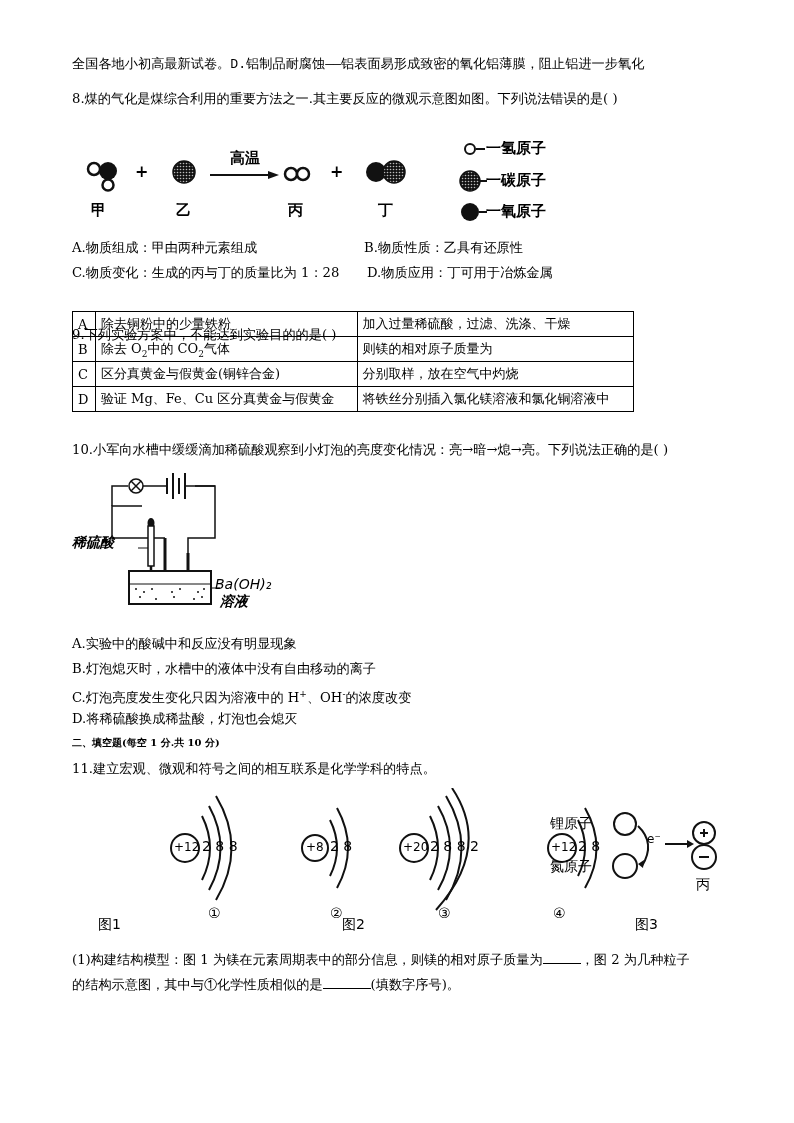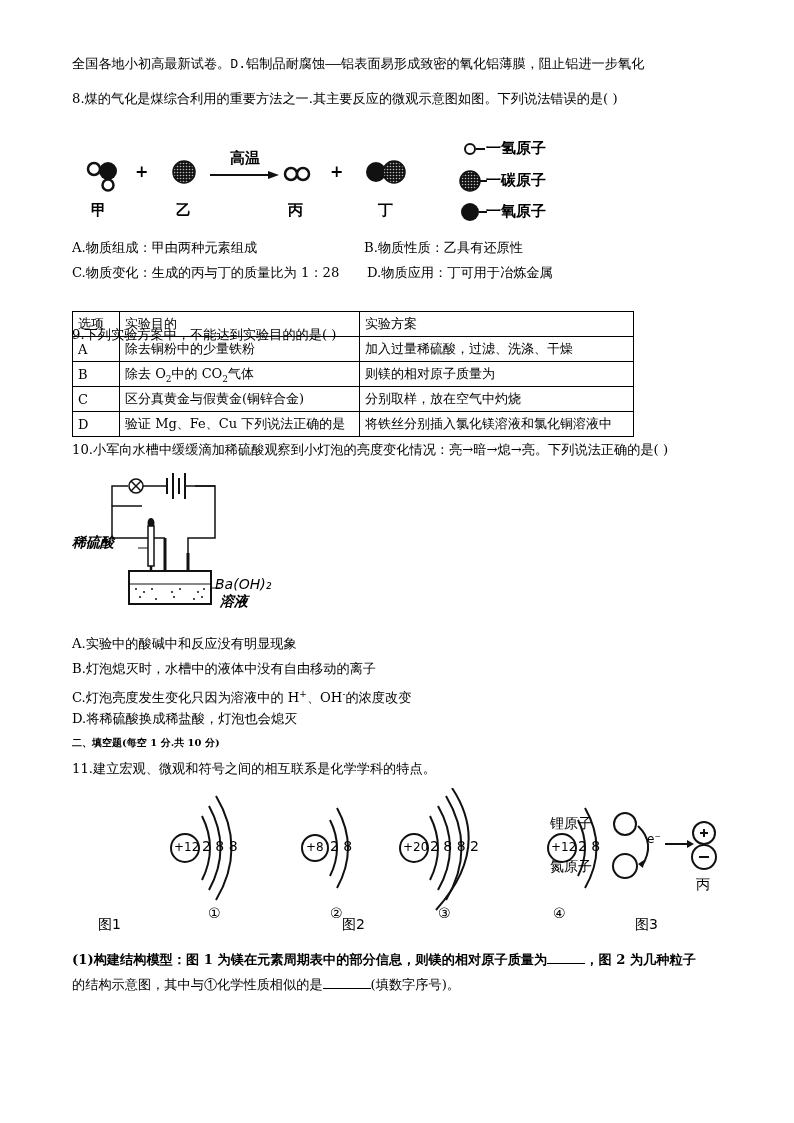--- a/index.html
+++ b/index.html
@@ -71,43 +71,38 @@
 
 <div class="line" style="top:239px;">A.物质组成：甲由两种元素组成</div>
 <div class="line" style="top:239px;left:364px;">B.物质性质：乙具有还原性</div>
 <div class="line" style="top:264px;">C.物质变化：生成的丙与丁的质量比为 1：28</div>
 <div class="line" style="top:264px;left:367px;">D.物质应用：丁可用于冶炼金属</div>
 
 <div class="line" style="top:289px;margin-top:37px;">9.下列实验方案中，不能达到实验目的的是(      )</div>
 
 <table class="exp">
   <tbody>
-      <tr>
-    <td class="c1">选项</td>
-    <td class="c2">实验目的</td>
-    <td>实验方案</td>
-  </tr>
   <tr>
     <td>A</td>
     <td>除去铜粉中的少量铁粉</td>
     <td>加入过量稀硫酸，过滤、洗涤、干燥</td>
   </tr>
   <tr>
     <td>B</td>
     <td><span>除去 O</span><sub>2</sub><span>中的 CO</span><sub>2</sub><span>气体</span></td>
     <td>则镁的相对原子质量为</td>
   </tr>
   <tr>
     <td>C</td>
     <td>区分真黄金与假黄金(铜锌合金)</td>
     <td>分别取样，放在空气中灼烧</td>
   </tr>
   <tr>
     <td>D</td>
-    <td>验证 Mg、Fe、Cu 下列说法正确的是</td>
+    <td>验证 Mg、Fe、Cu 区分真黄金与假黄金</td>
     <td>将铁丝分别插入氯化镁溶液和氯化铜溶液中</td>
   </tr>
 </tbody>
   </table>
 
 <div class="line" style="top:441px;">10.小军向水槽中缓缓滴加稀硫酸观察到小灯泡的亮度变化情况：亮→暗→熄→亮。下列说法正确的是(    )</div>
 
 <div class="fig" style="left:70px;top:468px;width:220px;height:150px;font-style:italic;">
   <svg width="220" height="150">
 
@@ -222,14 +217,14 @@
   <span class="lbl-s" style="left:506px;top:50px;">2 8</span>
   <span class="lbl-s" style="left:481px;top:117px;">④</span>
 
   <span class="lbl-s" style="left:478px;top:27px;">锂原子</span>
   <span class="lbl-s" style="left:478px;top:70px;">氮原子</span>
   <span class="lbl-s" style="left:575px;top:44px;font-size:12px;">e⁻</span>
   <span class="lbl-s" style="left:624px;top:88px;">丙</span>
   <span class="lbl-s" style="left:563px;top:128px;">图3</span>
 </div>
 
-<div class="line" style="top:951px;font-weight:bold;"><span>(1)构建结构模型：图 1 为镁在元素周期表中的部分信息，则镁的相对原子质量为</span><span class="blank" style="width:38px;"></span><span>，图 2 为几种粒子</span></div>
+<div class="line" style="top:951px;"><span>(1)构建结构模型：图 1 为镁在元素周期表中的部分信息，则镁的相对原子质量为</span><span class="blank" style="width:38px;"></span><span>，图 2 为几种粒子</span></div>
 <div class="line" style="top:976px;"><span>的结构示意图，其中与①化学性质相似的是</span><span class="blank" style="width:48px;"></span><span>(填数字序号)。</span></div>
 
 </body></html>

